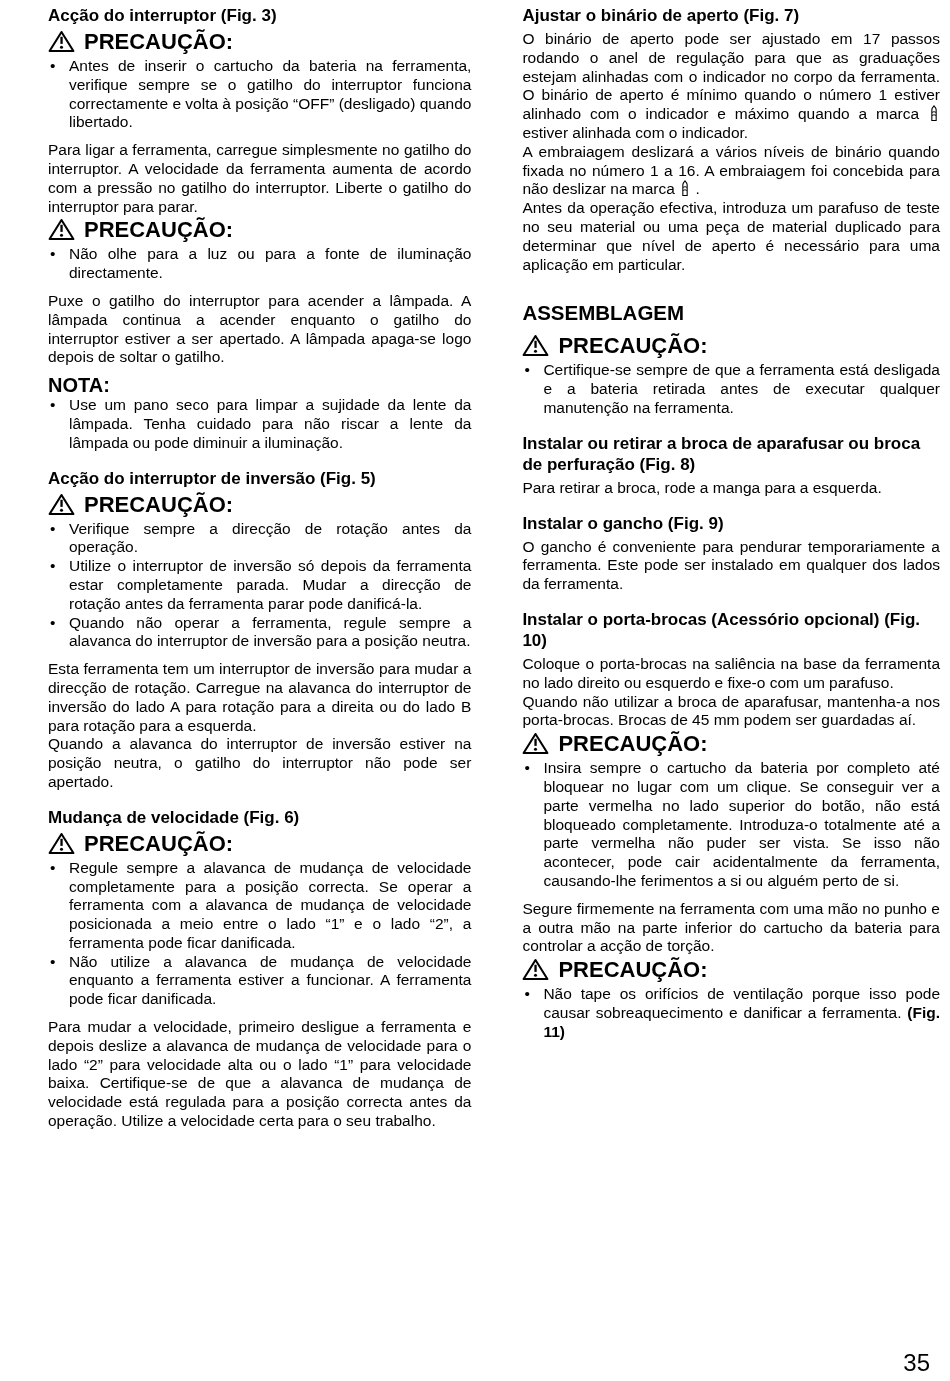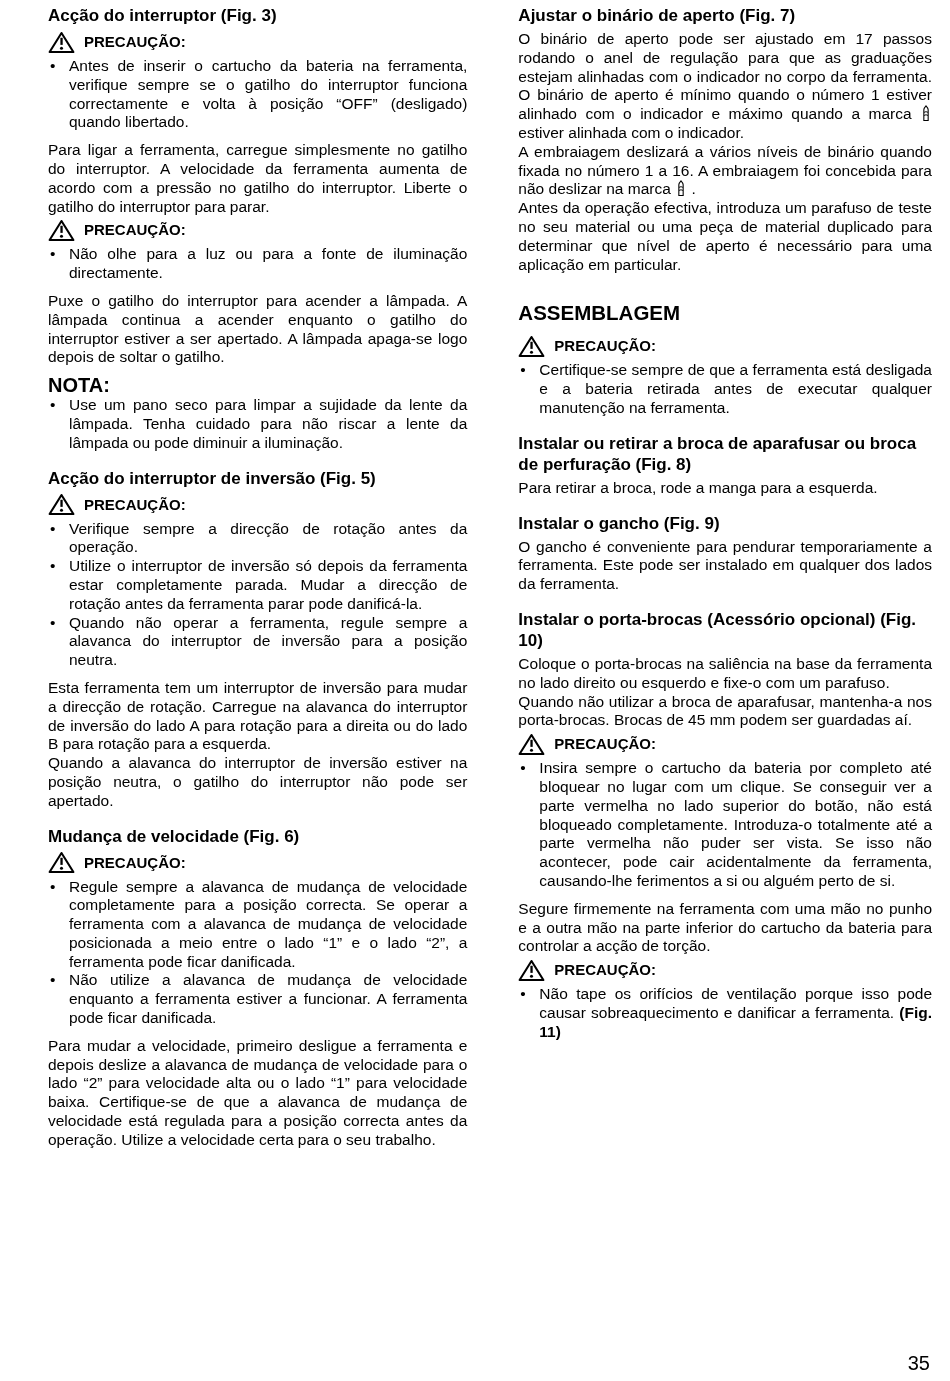--- a/index.html
+++ b/index.html
@@ -1,41 +1,41 @@
 <!DOCTYPE html>
 <html><head>
 <meta charset="utf-8">
 <style>
   html,body{margin:0;padding:0;background:#fff;}
   body{
     width:950px;height:1381px;position:relative;overflow:hidden;
     color:#000;font-family:"Liberation Sans",sans-serif;
     -webkit-font-smoothing:antialiased;
   }
-  .page{display:flex;padding:5px 18px 0 48px;gap:21px;}
+  .page{display:flex;padding:5px 10px 0 48px;gap:21px;}
   .col{width:440px;}
   .col.right{width:434px;margin-left:30px;}
   h3{font-size:17px;line-height:21px;margin:15px 0 4px;font-weight:700;}
   h3.first{margin-top:0;}
   h2{font-size:20.5px;line-height:24px;margin:27px 0 9px;font-weight:700;}
   .body{font-size:15.5px;line-height:18.8px;text-align:justify;}
   p.body{margin:0;}
   p.gap{margin-top:9px;}
-  .prec{display:flex;align-items:center;gap:9px;margin:2px 0 3px;
-        font-weight:700;font-size:15px;line-height:24px;}
+  .prec{display:flex;gap:9px;margin:2px 0 3px;
+        font-weight:700;font-size:22px;line-height:24px;}
   .warn{display:inline-flex;flex:none;}
   .warn svg{display:block;}
   .bullet{display:flex;margin:0;}
   .bullet .mark{flex:none;width:19px;padding-left:2px;font-size:15.5px;line-height:18.8px;}
   .bullet .text{flex:1;display:block;}
   .note-label{font-weight:700;font-size:20px;line-height:19px;margin:9px 0 1px;}
   .bit{display:inline-block;vertical-align:-3px;padding:0 1px;}
   .bit svg{display:block;}
   .figbold{font-weight:700;}
-  .pagenum{position:absolute;right:20px;bottom:8px;font-size:20px;line-height:20px;}
+  .pagenum{position:absolute;right:20px;bottom:8px;font-size:24px;line-height:20px;}
 </style>
 </head>
 <body>
 
 <div class="page">
 
   <div class="col">
 
     <h3 class="first">Acção do interruptor (Fig. 3)</h3>
     <div class="prec">

